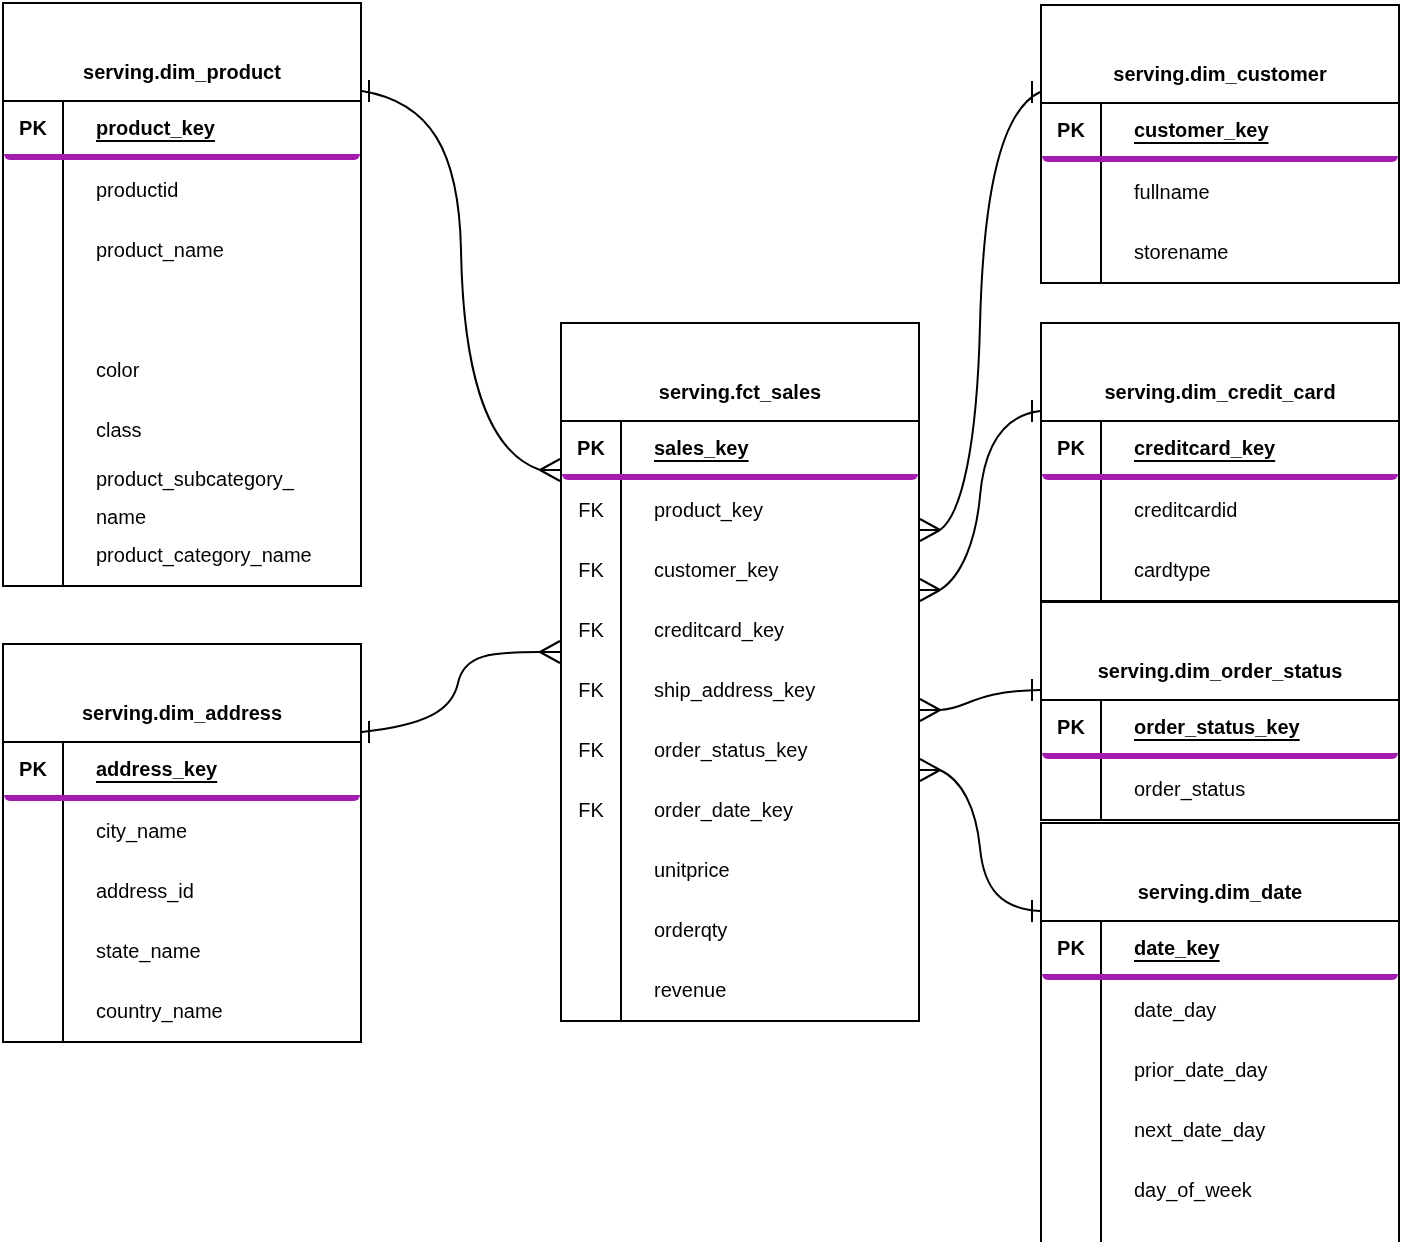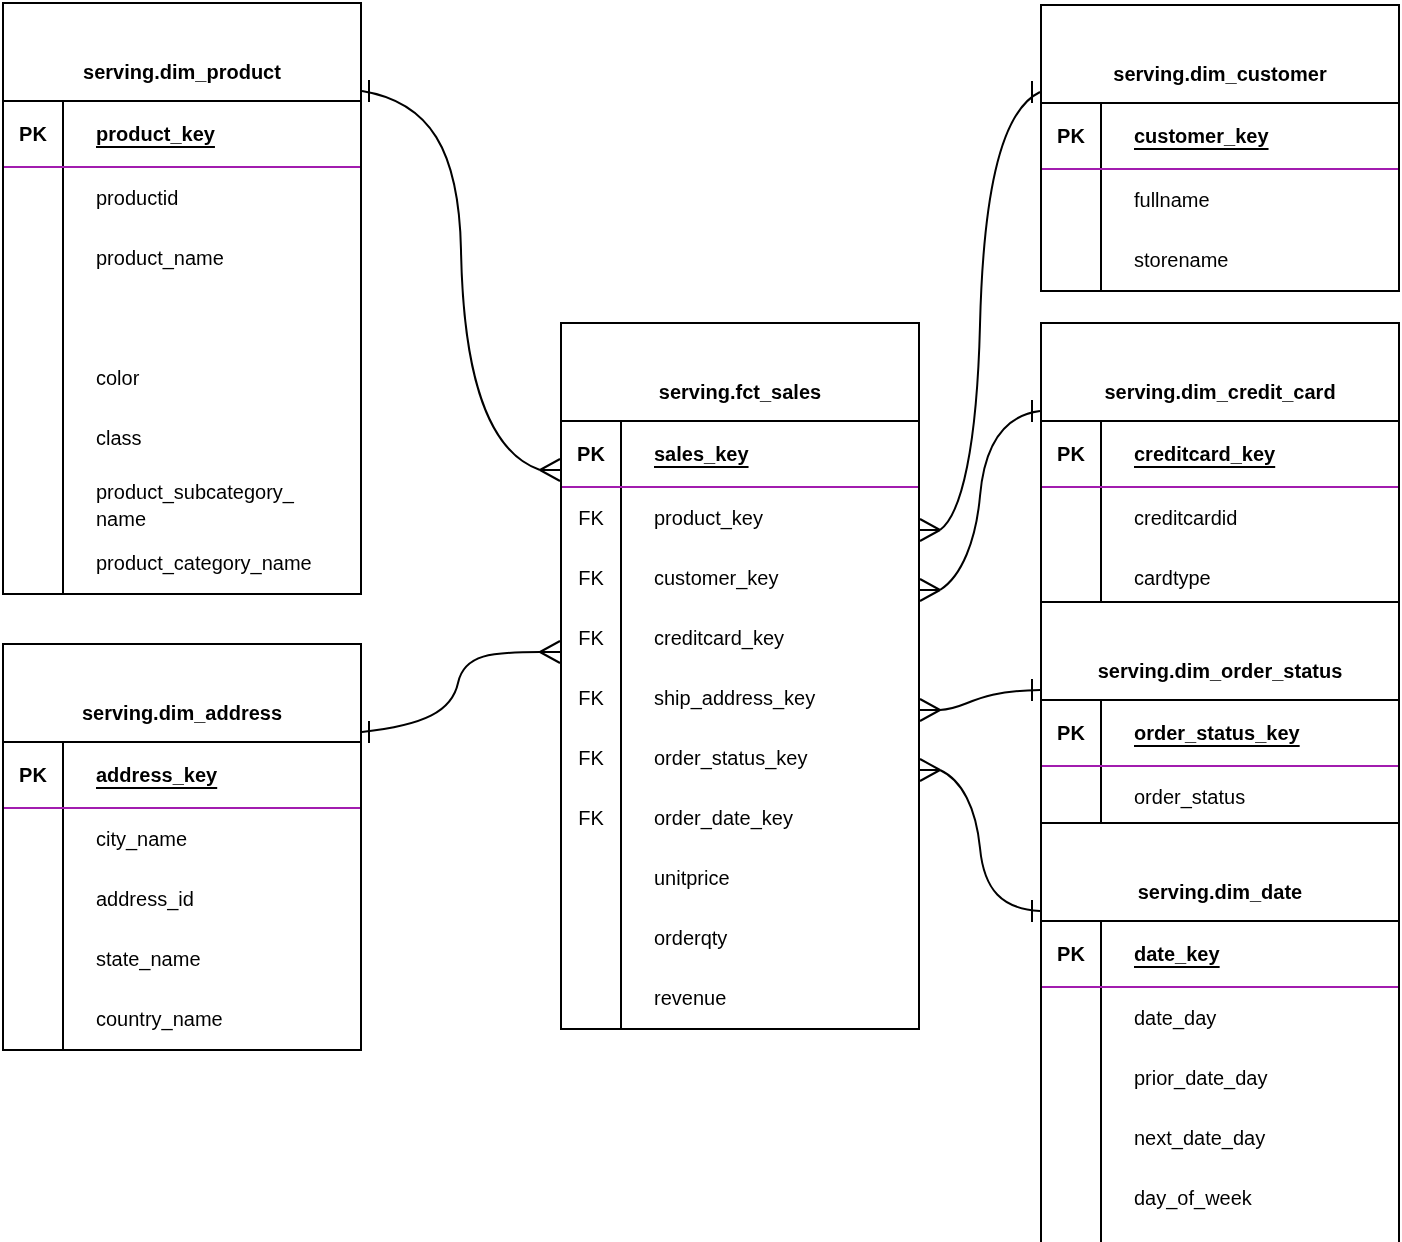--- a/index.html
+++ b/index.html
@@ -26,21 +26,21 @@
     align-items: center;
     justify-content: center;
     font-weight: bold;
     font-size: 20px;
     margin-top: 40px;
   }
   .t-row {
     display: flex;
     align-items: stretch;
   }
-  .t-pkrow { height: 66px; border-bottom: 2px solid #a21caf; }
+  .t-pkrow { height: 58px; border-bottom: 6px solid #a21caf; border-radius: 6px; }
   .t-key {
     width: 60px;
     flex: 0 0 60px;
     border-right: 2px solid #000;
     display: flex;
     align-items: center;
     justify-content: center;
     font-size: 20px;
   }
   .t-pkrow .t-key { font-weight: bold; }
@@ -52,21 +52,21 @@
     font-size: 20px;
   }
   .pk-name {
     font-weight: bold;
     text-decoration: underline;
     text-decoration-thickness: 2px;
     text-underline-offset: 5px;
   }
   .h60 { height: 60px; }
   .h65 { height: 65px; }
-  .wrap2 { white-space: pre-line; line-height: 27px; margin-top: 10px; }
+  .wrap2 { white-space: pre-line; line-height: 38px; margin-top: 10px; }
   svg.rels {
     position: absolute;
     left: 0; top: 0;
     pointer-events: none;
   }
   svg.rels path {
     stroke: #000;
     stroke-width: 2;
     fill: none;
   }

